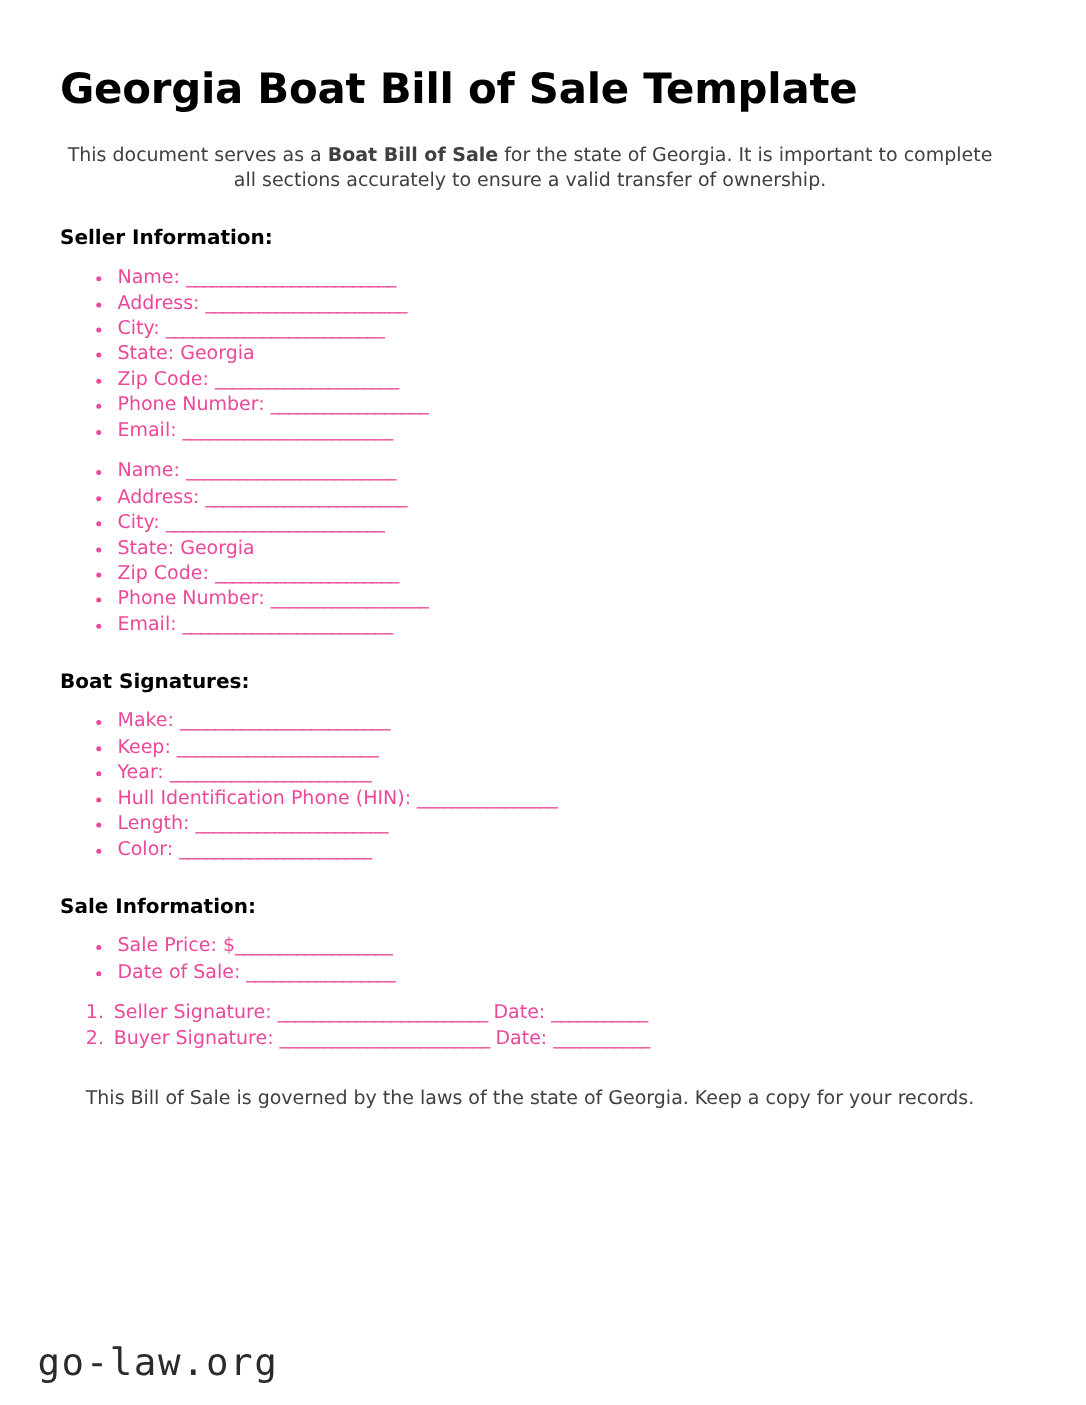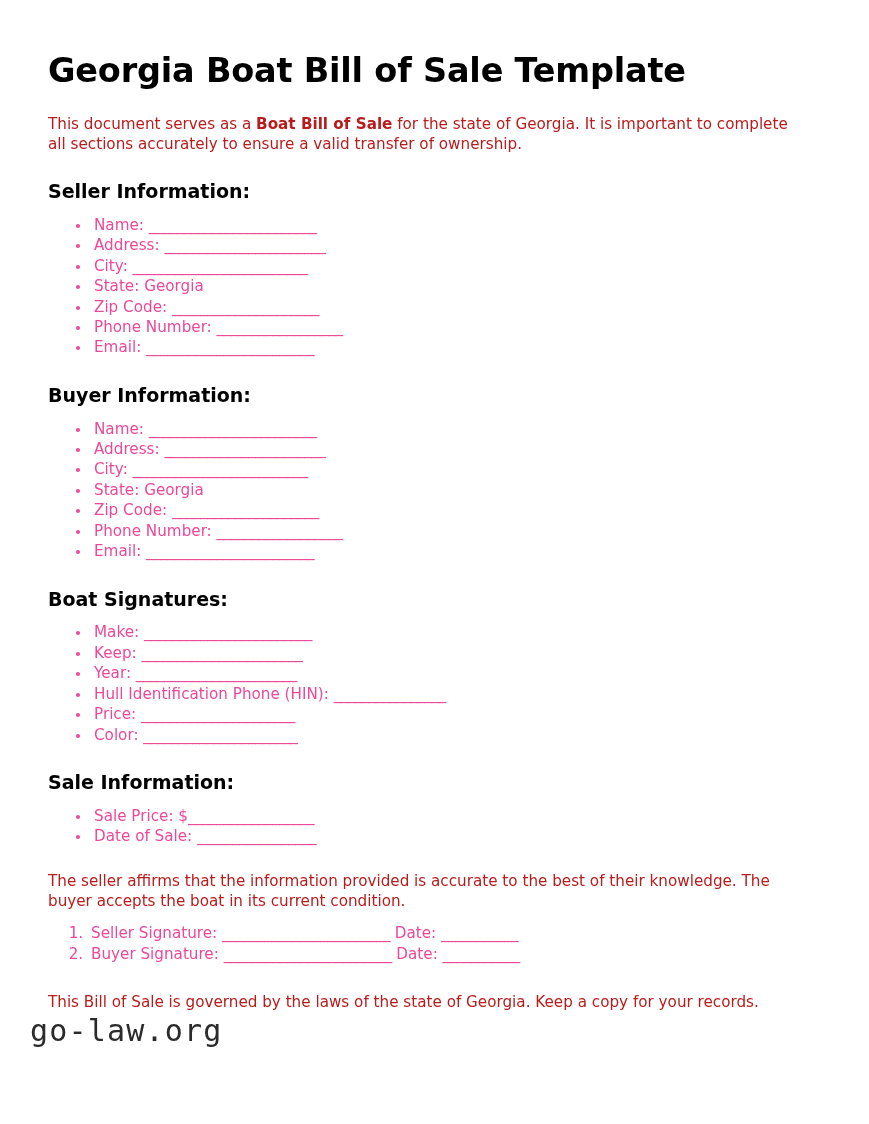--- a/index.html
+++ b/index.html
@@ -34,30 +34,31 @@
     font-weight: bold;
     letter-spacing: -0.2px;
     line-height: 1.12;
     margin: 0 0 0 0;
     color: #000;
   }
   p.para {
     font-size: 15.2px;
     line-height: 1.33;
     margin: 24px 0 0 0;
-    color: #b91c1c;
+    color: #404040;
     max-width: 752px;
+    text-align: center;
   }
   p.para.tight {
     margin-top: 28px;
   }
   p.para b { font-weight: bold; }
 
   h2.section-head {
-    font-size: 19px;
+    font-size: 16px;
     font-weight: bold;
     margin: 26px 0 0 0;
     line-height: 1.2;
     color: #000;
   }
   ul.fields, ol.sigs {
     margin: 12px 0 0 0;
     padding-left: 43px;
     list-style-position: outside;
   }
@@ -73,21 +74,21 @@
   ul.fields > li::marker { font-size: 13px; }
   ol.sigs > li::marker { font-size: 15.2px; }
 
   .blank {
     letter-spacing: -0.6px;
   }
 
   .watermark {
     position: absolute;
     left: 30px;
-    top: 1016px;
+    top: 1076px;
     font-family: "DejaVu Sans Mono", monospace;
     font-size: 30px;
     letter-spacing: 1.2px;
     color: #2b2b2b;
     line-height: 1;
     white-space: pre;
   }
 </style>
 </head>
 <body>
@@ -103,48 +104,46 @@
     <ul class="fields">
       <li><span>Name: </span><span class="blank">________________________</span></li>
       <li><span>Address: </span><span class="blank">_______________________</span></li>
       <li><span>City: </span><span class="blank">_________________________</span></li>
       <li><span>State: Georgia</span><span class="blank"></span></li>
       <li><span>Zip Code: </span><span class="blank">_____________________</span></li>
       <li><span>Phone Number: </span><span class="blank">__________________</span></li>
       <li><span>Email: </span><span class="blank">________________________</span></li>
     </ul>
 
-    <h2 class="section-head">Buyer Information:</h2>
     <ul class="fields">
       <li><span>Name: </span><span class="blank">________________________</span></li>
       <li><span>Address: </span><span class="blank">_______________________</span></li>
       <li><span>City: </span><span class="blank">_________________________</span></li>
       <li><span>State: Georgia</span><span class="blank"></span></li>
       <li><span>Zip Code: </span><span class="blank">_____________________</span></li>
       <li><span>Phone Number: </span><span class="blank">__________________</span></li>
       <li><span>Email: </span><span class="blank">________________________</span></li>
     </ul>
 
     <h2 class="section-head">Boat Signatures:</h2>
     <ul class="fields">
       <li><span>Make: </span><span class="blank">________________________</span></li>
       <li><span>Keep: </span><span class="blank">_______________________</span></li>
       <li><span>Year: </span><span class="blank">_______________________</span></li>
       <li><span>Hull Identification Phone (HIN): </span><span class="blank">________________</span></li>
-      <li><span>Price: </span><span class="blank">______________________</span></li>
+      <li><span>Length: </span><span class="blank">______________________</span></li>
       <li><span>Color: </span><span class="blank">______________________</span></li>
     </ul>
 
     <h2 class="section-head">Sale Information:</h2>
     <ul class="fields">
       <li><span>Sale Price: $</span><span class="blank">__________________</span></li>
       <li><span>Date of Sale: </span><span class="blank">_________________</span></li>
     </ul>
 
-    <p class="para">The seller affirms that the information provided is accurate to the best of their knowledge. The buyer accepts the boat in its current condition.</p>
 
     <ol class="sigs">
       <li><span>Seller Signature: </span><span class="blank">________________________</span><span> Date: </span><span class="blank">___________</span></li>
       <li><span>Buyer Signature: </span><span class="blank">________________________</span><span> Date: </span><span class="blank">___________</span></li>
     </ol>
 
     <p class="para tight">This Bill of Sale is governed by the laws of the state of Georgia. Keep a copy for your records.</p>
 
   </div>
 

